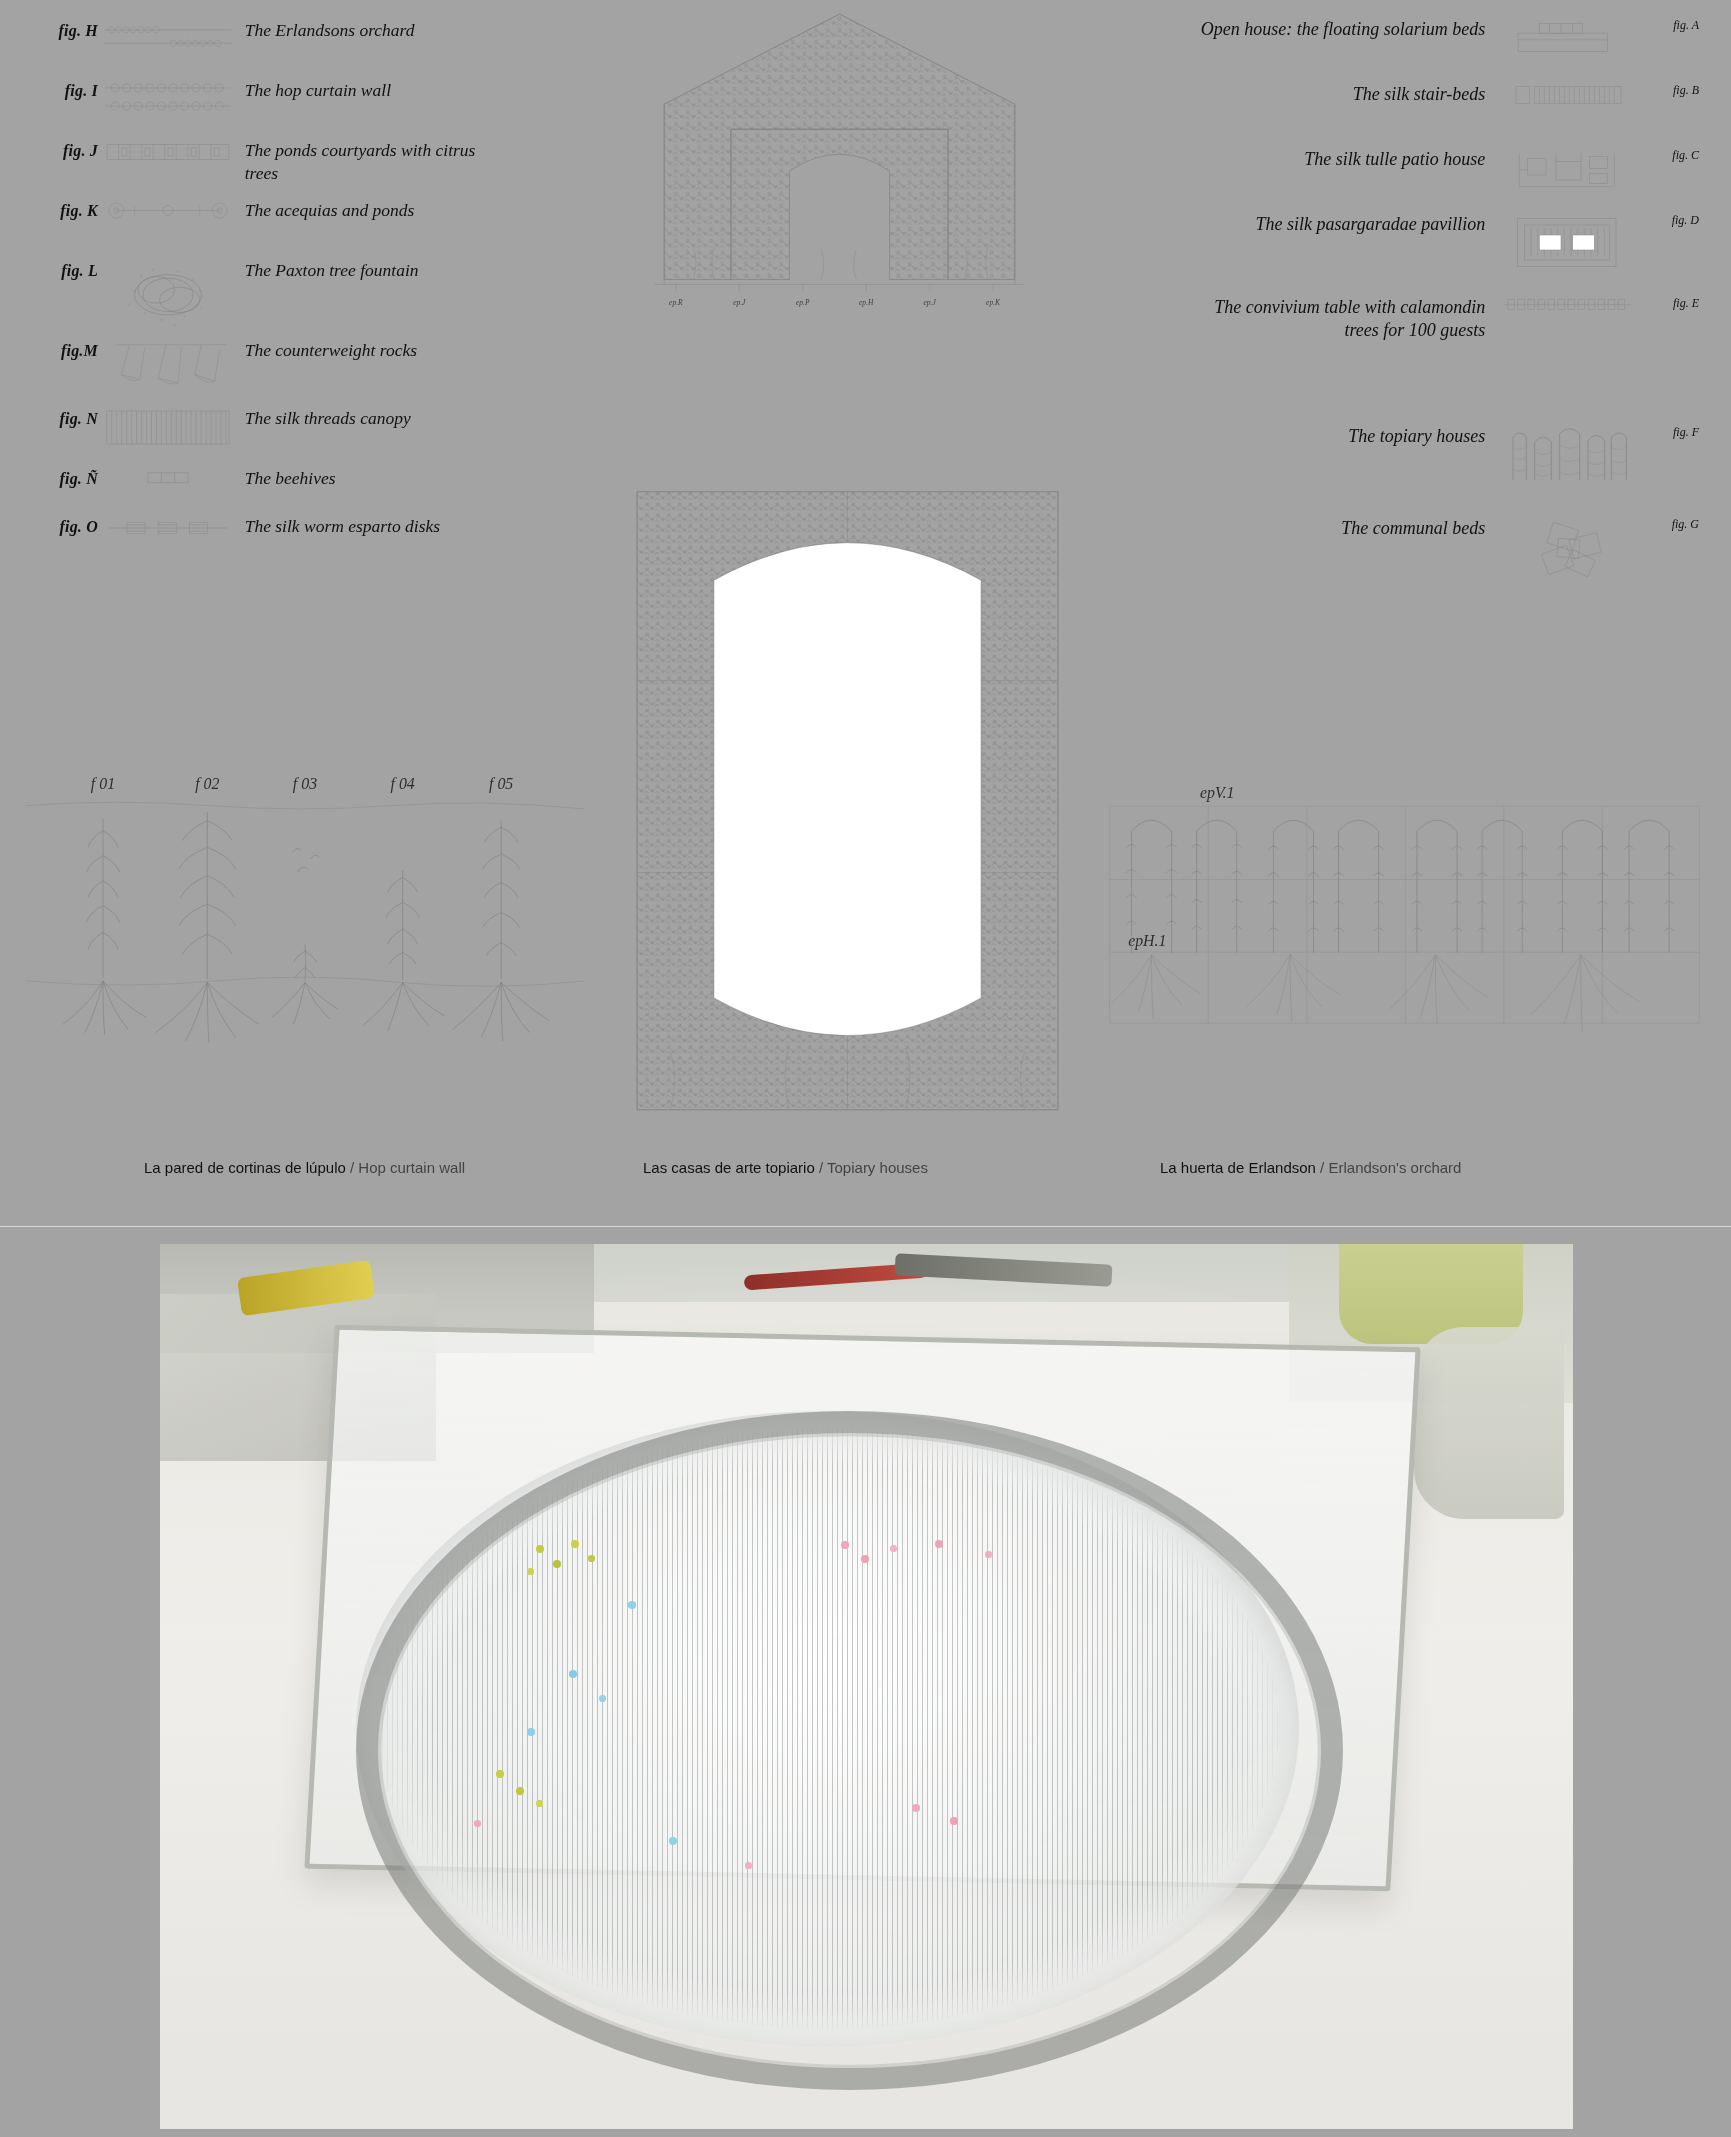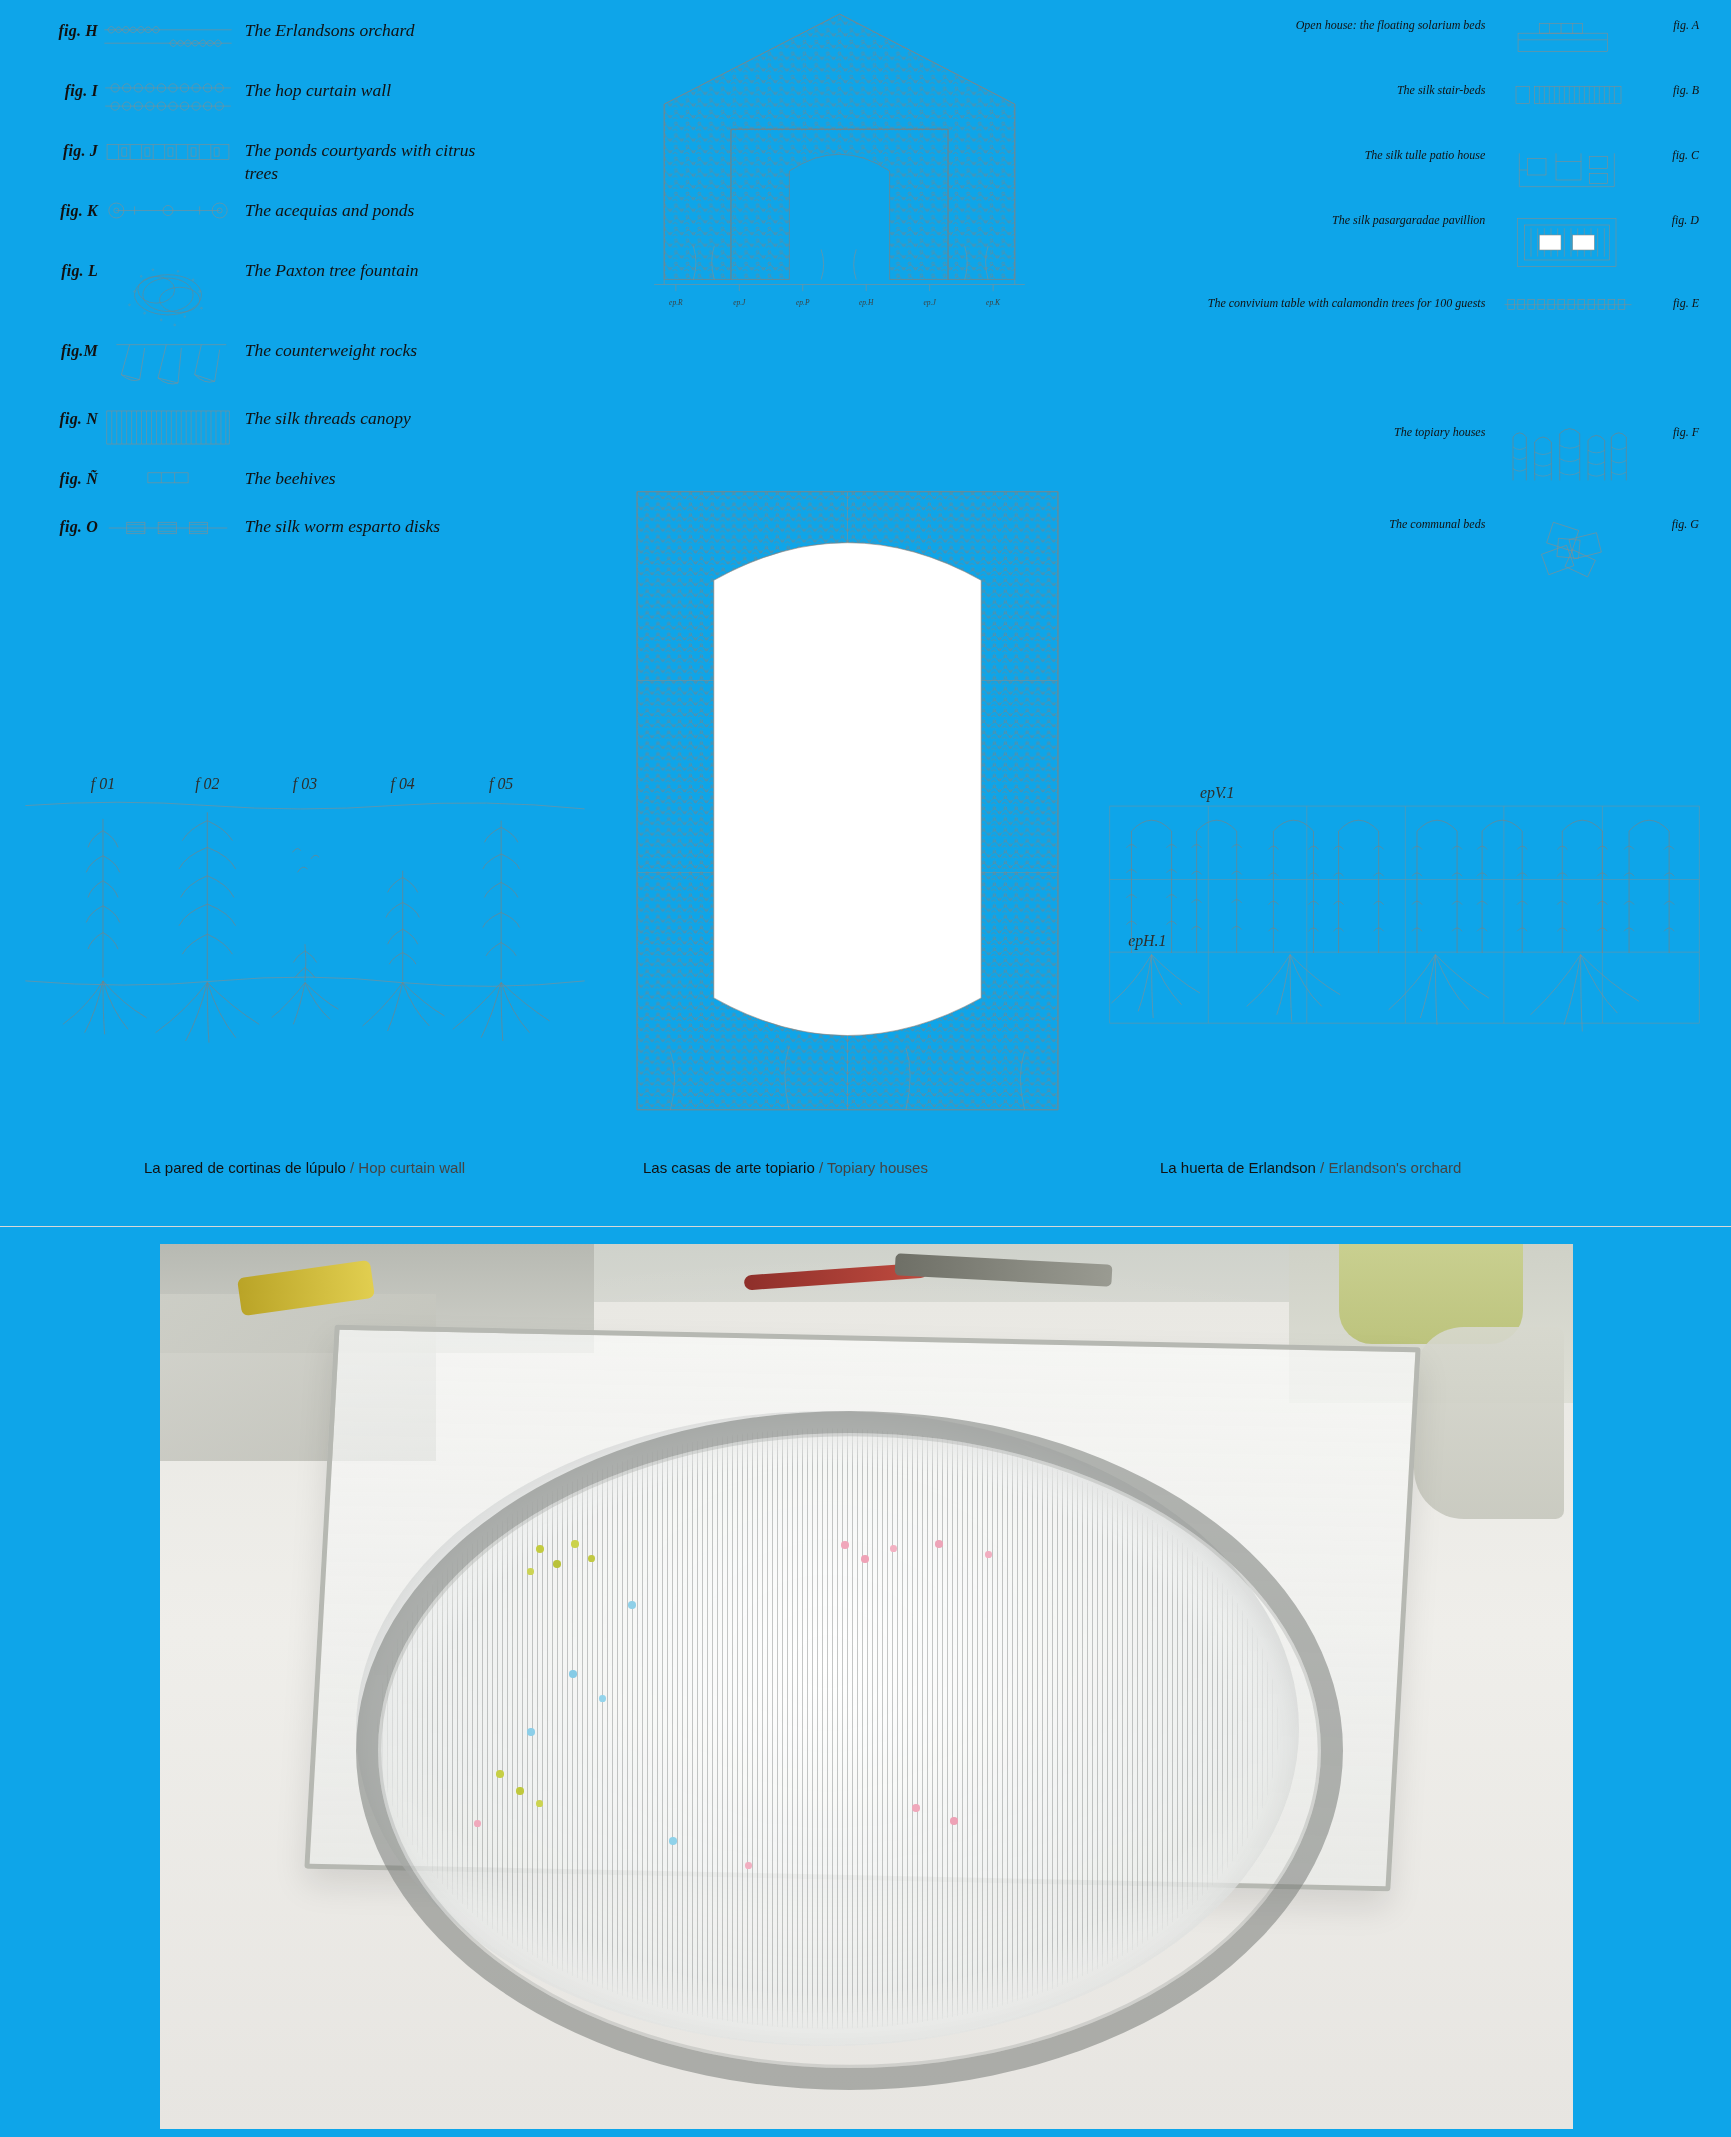--- a/index.html
+++ b/index.html
@@ -3,21 +3,21 @@
 <meta charset="utf-8">
 <style>
   html,body{margin:0;padding:0;}
   body{
     width:1732px;
     background:#ffffff;
     font-family:"Liberation Serif", serif;
     color:#111;
     -webkit-font-smoothing:antialiased;
   }
-  .page{position:relative;width:1732px;min-height:2137px;overflow:hidden;background:#0ea5e9;}
+  .page{position:relative;width:1732px;min-height:2137px;overflow:hidden;background:#a3a3a3;}
 
   
   .top{position:relative;height:1219px;}
 
   
   .legend-left{position:absolute;left:46px;top:16.7px;width:451px;}
   .lrow{display:flex;align-items:flex-start;margin-bottom:0px;min-height:60px;}
   .lrow .fig{
     width:52px;flex:0 0 52px;text-align:right;
     font-style:italic;font-weight:bold;font-size:16px;padding-top:5px;letter-spacing:0.2px;
@@ -27,21 +27,21 @@
     padding-top:1.7px;
   }
   .lrow .ltext{
     flex:1;font-style:italic;font-size:17.5px;line-height:1.28;padding-top:2.5px;padding-left:6.7px;
   }
 
   
   .legend-right{position:absolute;right:33px;top:15px;width:501px;}
   .rrow{display:flex;align-items:flex-start;margin-bottom:0px;min-height:65px;}
   .rrow .rtext{
-    flex:1;text-align:right;font-style:italic;font-size:12px;line-height:1.28;padding-top:2.5px;padding-right:11.7px;
+    flex:1;text-align:right;font-style:italic;font-size:18px;line-height:1.28;padding-top:2.5px;padding-right:11.7px;
   }
   .rrow .glyph{
     width:142px;flex:0 0 142px;display:flex;align-items:center;justify-content:center;
   }
   .rrow .fig{
     width:60px;flex:0 0 60px;text-align:right;font-style:italic;font-weight:normal;font-size:12px;padding-top:3.3px;
   }
 
   
   .center-top{position:absolute;left:614px;top:4.2px;width:451px;height:455px;}

